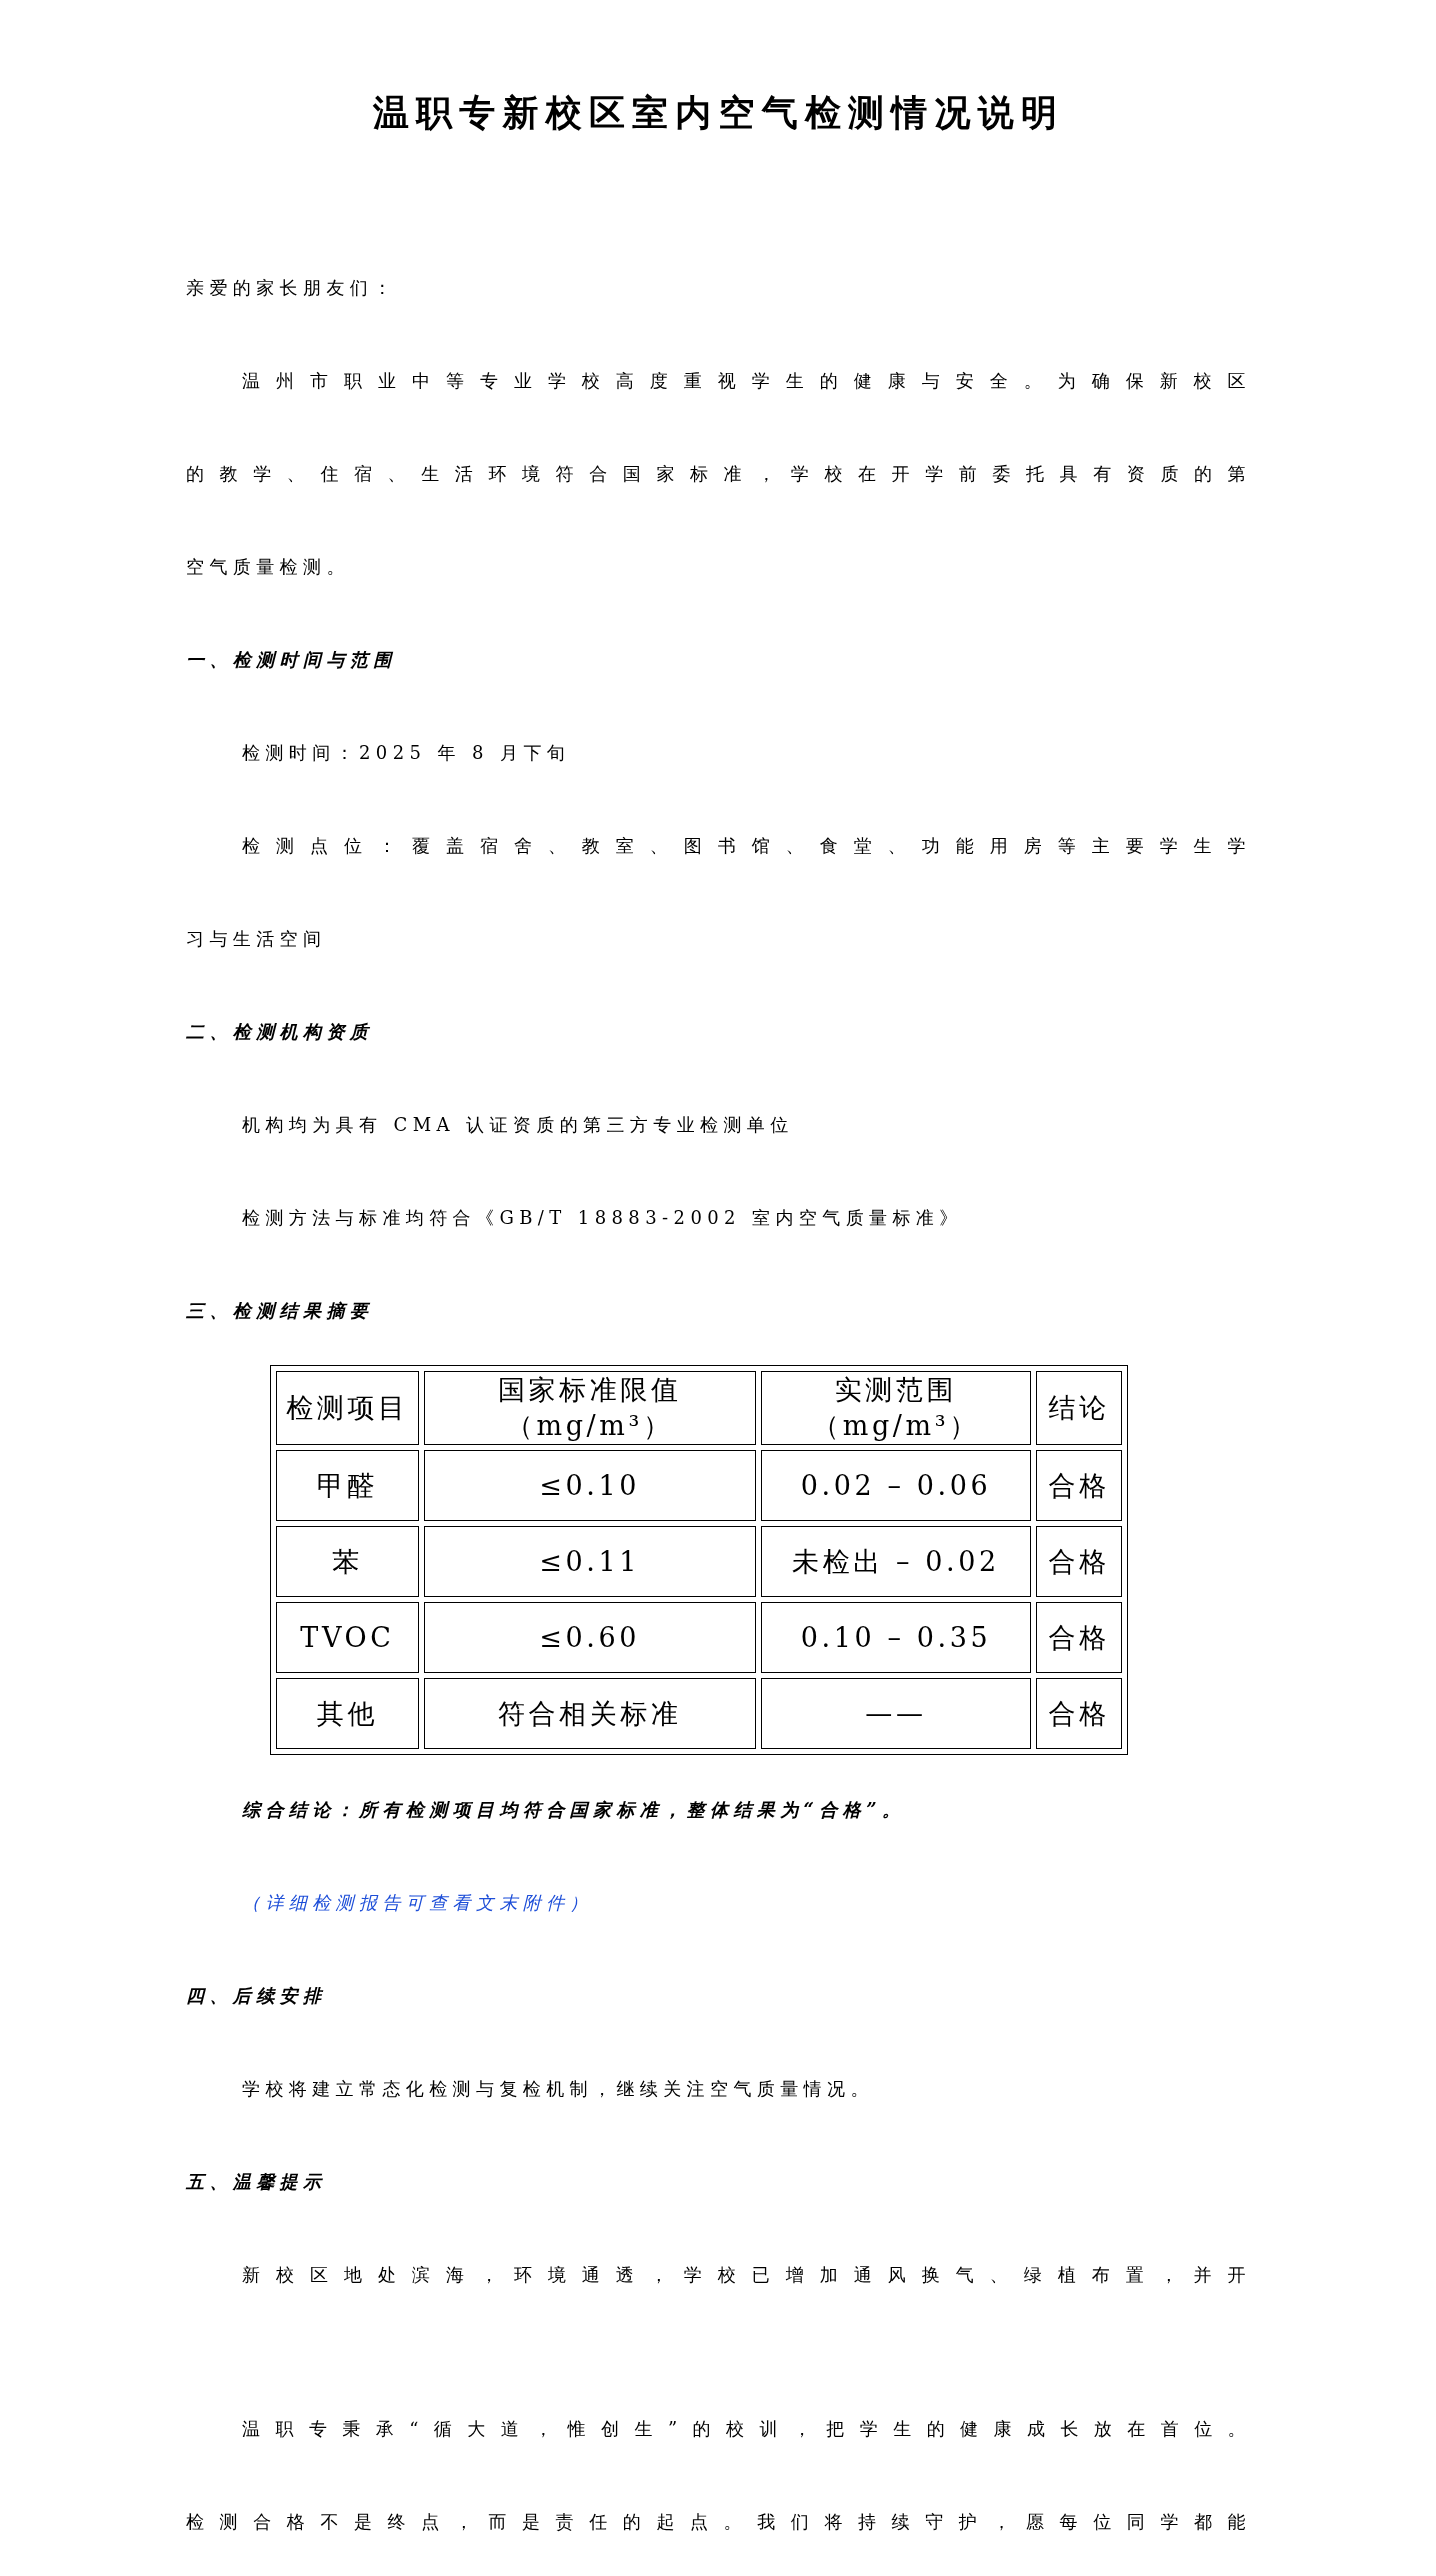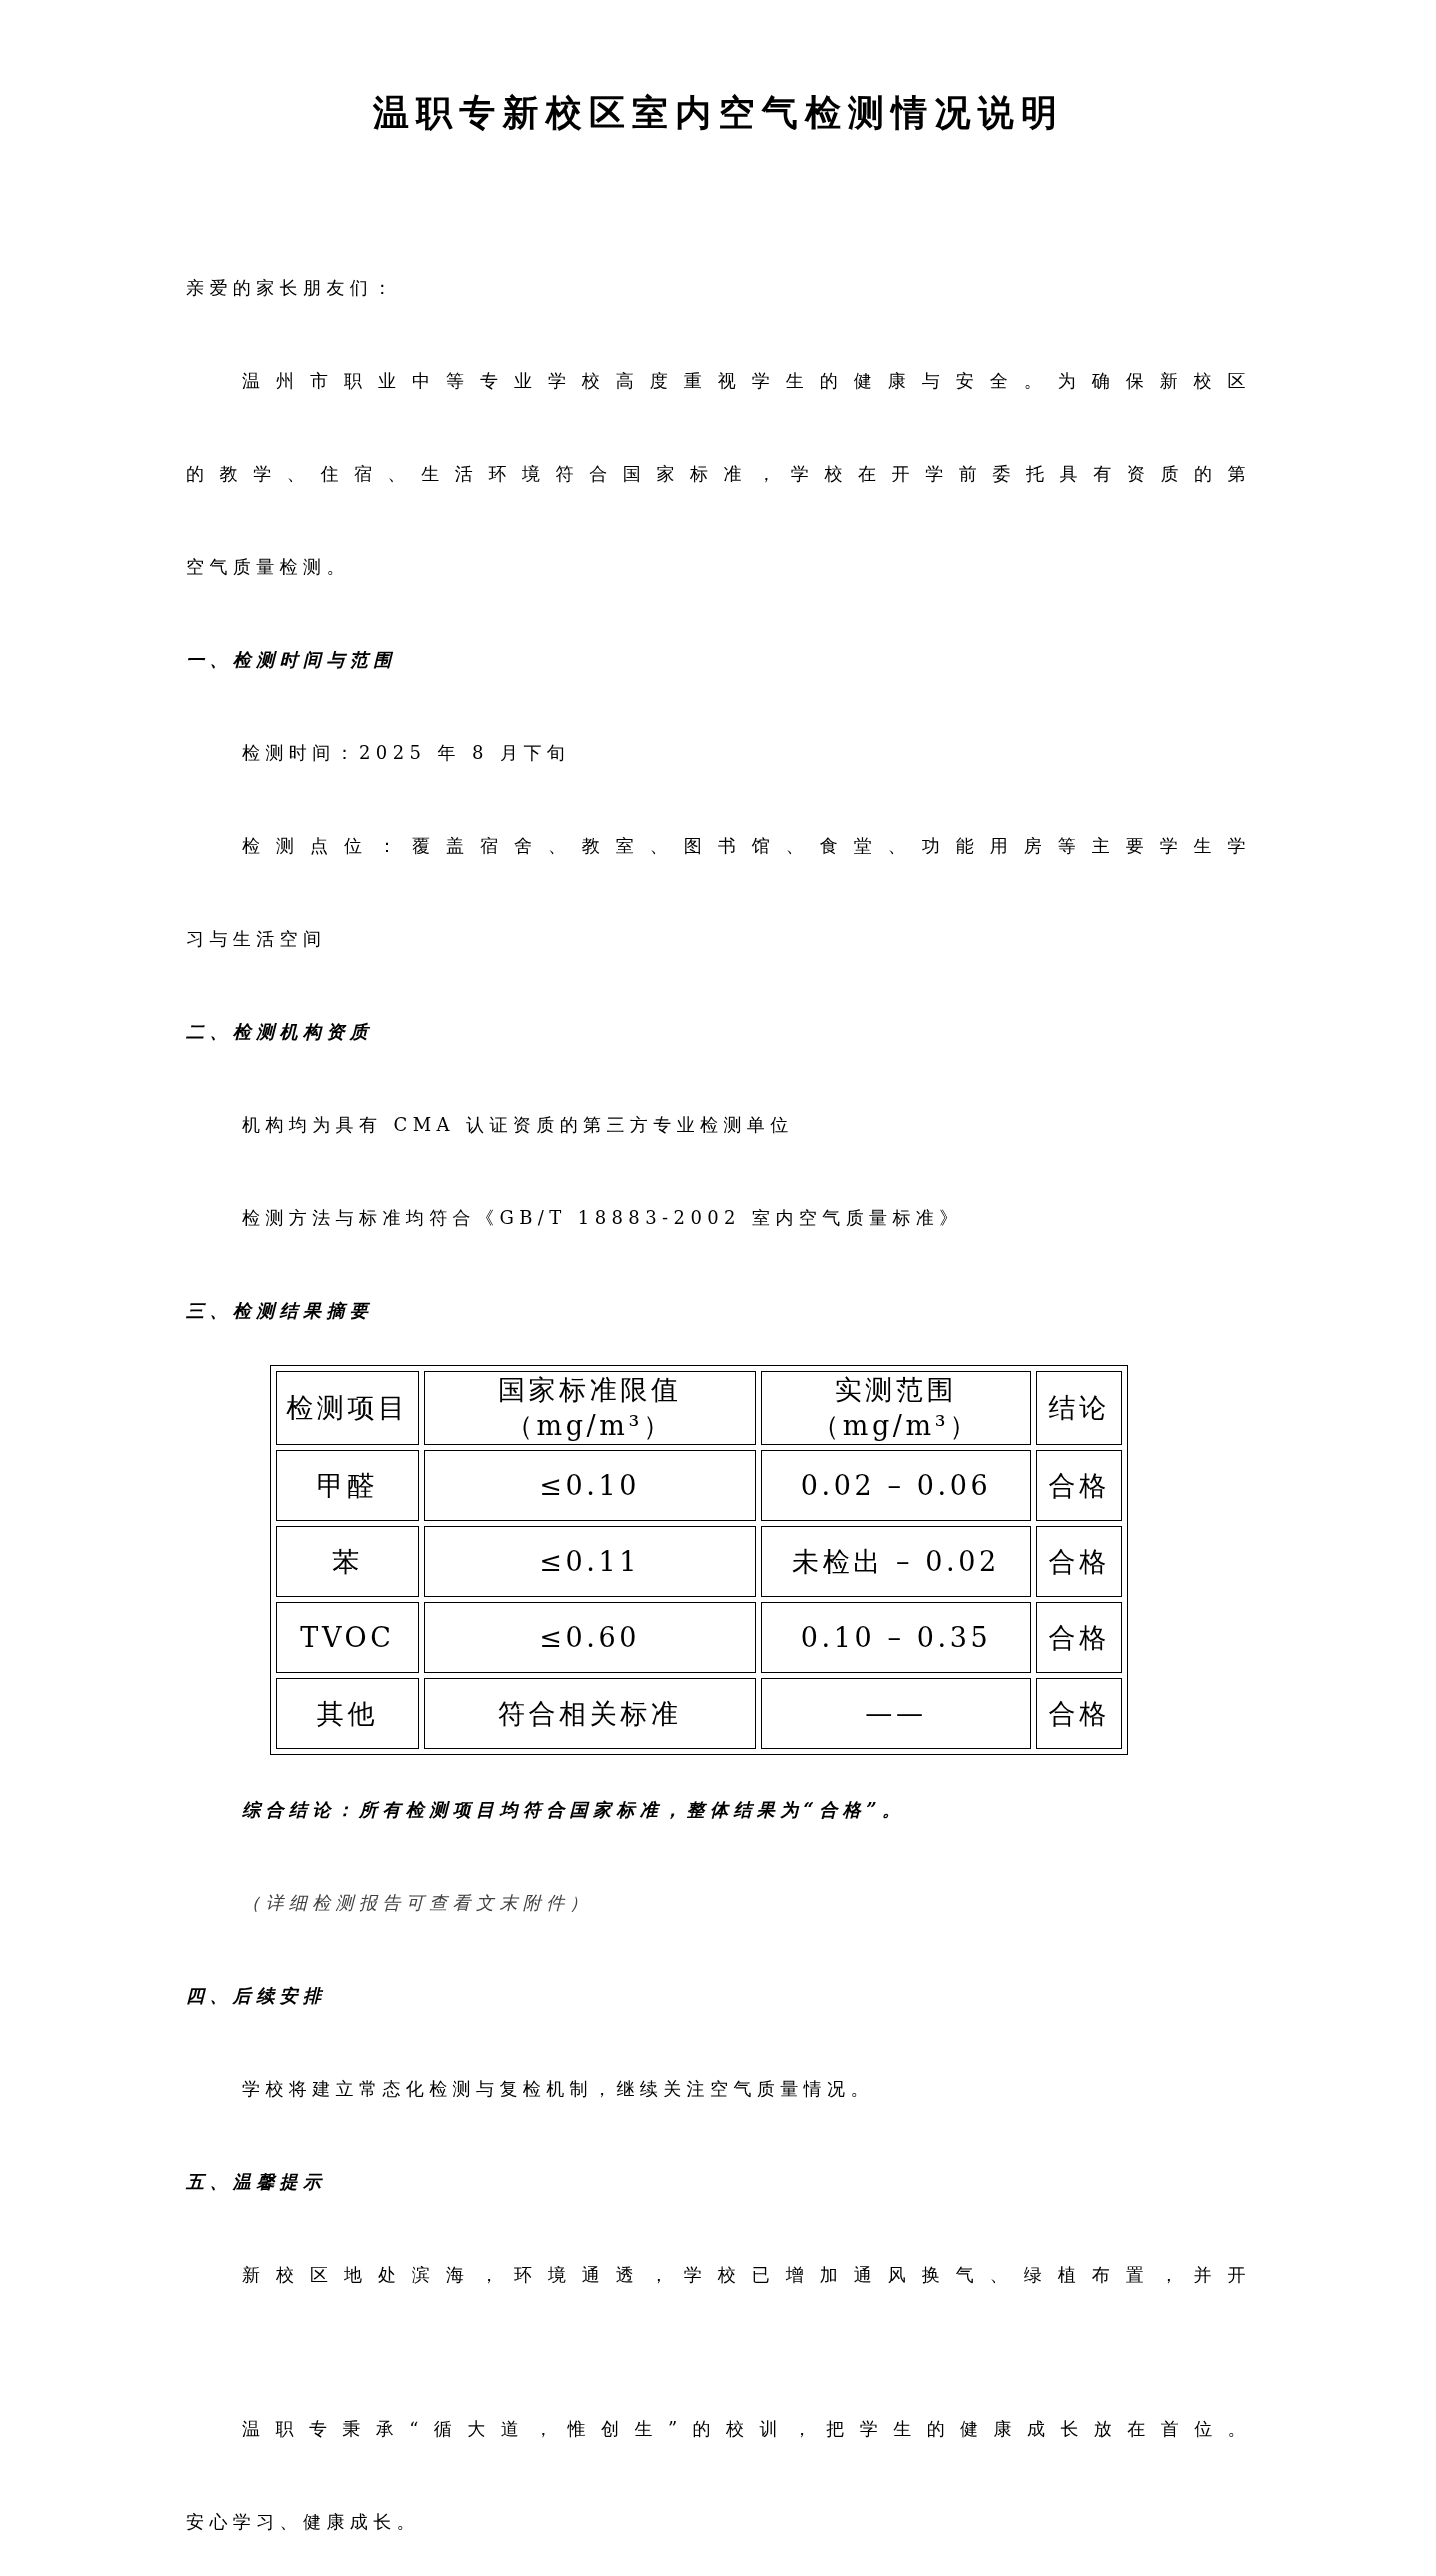--- a/index.html
+++ b/index.html
@@ -36,21 +36,21 @@
     text-align-last: justify;
     margin: 16px;
   }
   .line.final {
     text-align: left;
     text-align-last: left;
   }
   .indent { text-indent: 56px; }
   .bold { font-weight: 700; font-style: italic; }
   .note-line {
-    color: #404040;
+    color: #1d4ed8;
     font-style: italic;
   }
   .gap-before { margin-top: 77px; }
   table.results {
     margin: 8.1px 0 0 100px;
     width: 858px;
     table-layout: fixed;
     border-collapse: separate;
     border-spacing: 5.4px;
     border: 1.8px solid #000000;
@@ -141,17 +141,18 @@
   <p class="line final indent note-line">（详细检测报告可查看文末附件）</p>
 
   <p class="line final bold">四、后续安排</p>
   <p class="line final indent">学校将建立常态化检测与复检机制，继续关注空气质量情况。</p>
 
   <p class="line final bold">五、温馨提示</p>
   <p class="line indent">新校区地处滨海，环境通透，学校已增加通风换气、绿植布置，并开</p>
 
   <div class="gap-before">
     <p class="line indent">温职专秉承“循大道，惟创生”的校训，把学生的健康成长放在首位。</p>
+    <p class="line">检测合格不是终点，而是责任的起点。我们将持续守护，愿每位同学都能</p>
     <p class="line final">安心学习、健康成长。</p>
   </div>
 
 </div>
 
 
 </body></html>

